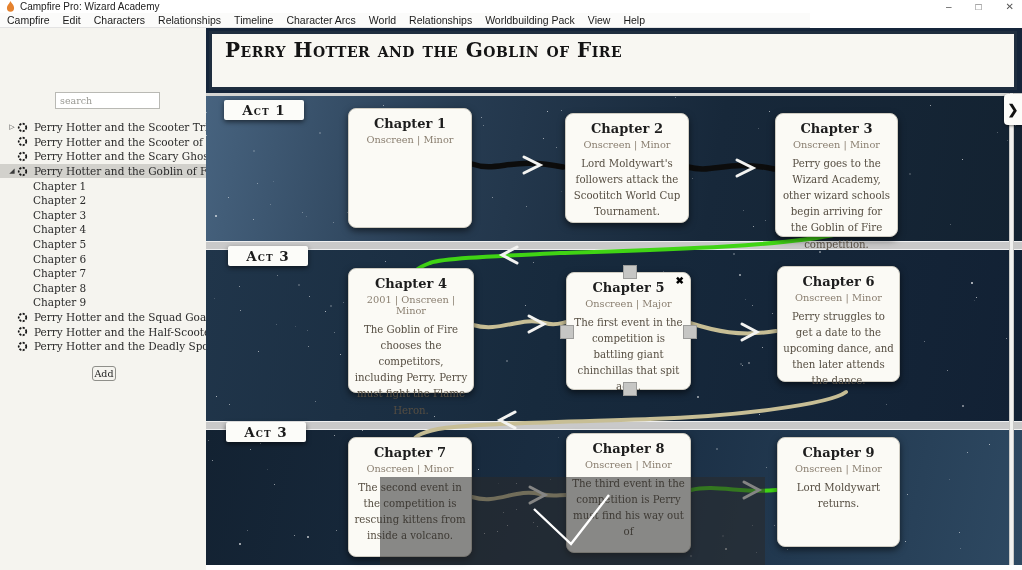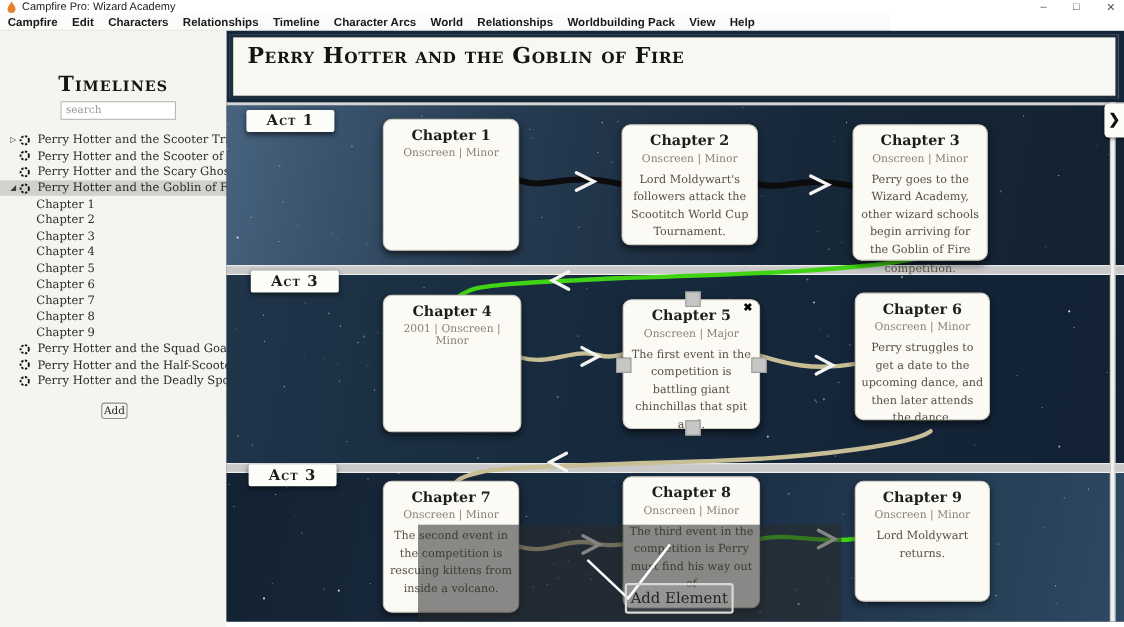--- a/index.html
+++ b/index.html
@@ -7,23 +7,23 @@
          font-family:"DejaVu Serif",serif;-webkit-font-smoothing:antialiased;}
   
   .titlebar{position:absolute;top:0;left:0;width:1022px;height:13px;background:#fff;
             display:flex;align-items:center;font-family:"Liberation Sans",sans-serif;
             font-size:10px;color:#222;}
   .flame{margin:0 5px 0 6px;display:flex;align-items:center;}
   .win-controls{position:absolute;right:8px;top:0;height:13px;display:flex;gap:24px;
                 align-items:center;color:#555;font-size:10px;font-family:"Liberation Sans",sans-serif;}
   .win-controls span{cursor:default;}
   .menubar{position:absolute;top:13px;left:0;width:810px;height:15px;background:#fbfbfa;
-           border-bottom:1px solid #e3e3e3;display:flex;align-items:flex-end;gap:13px;
+           border-bottom:1px solid #e3e3e3;display:flex;align-items:center;gap:13px;
            padding-left:7px;box-sizing:border-box;
-           font-family:"Liberation Sans",sans-serif;font-size:10.5px;color:#1a1a1a;font-weight:bold;}
+           font-family:"Liberation Sans",sans-serif;font-size:10.5px;color:#1a1a1a;}
   
   .sidebar{position:absolute;top:28px;left:0;width:206px;height:542px;background:#f5f4ef;}
   .sb-title{position:absolute;top:38px;left:0;width:206px;text-align:center;
             font-size:19px;font-weight:bold;font-variant:small-caps;letter-spacing:1px;color:#161616;}
   .sb-search{position:absolute;top:64px;left:55px;width:95px;height:15px;border:1px solid #b9b9b4;
              background:#fff;font-family:"DejaVu Serif",serif;font-size:9.5px;color:#444;
              padding:0 4px;box-sizing:content-box;}
   .sb-search::placeholder{color:#9a9a94;}
   .tree{position:absolute;top:92px;left:0;width:206px;}
   .t-row{height:14.6px;display:flex;align-items:center;font-size:10.5px;color:#2a2a2a;
@@ -107,21 +107,20 @@
       <span>Timeline</span>
       <span>Character Arcs</span>
       <span>World</span>
       <span>Relationships</span>
       <span>Worldbuilding Pack</span>
       <span>View</span>
       <span>Help</span>
     </div>
 
   <div class="sidebar">
-    <div class="sb-title">Timelines</div>
     <input class="sb-search" type="text" placeholder="search" style="">
     <div class="tree" id="tree">
         <div class="t-row">
           <span class="caret">▷</span>
           <span class="ticon">
             <svg width="11" height="11" viewBox="0 0 12 12">
               <circle cx="6" cy="6" r="4.1" fill="none" stroke="#161616" stroke-width="1.9" stroke-dasharray="2.3 1.5"></circle>
             </svg>
           </span>
           <span>Perry Hotter and the Scooter Trick</span>
@@ -469,20 +468,21 @@
       </div>
       <div class="card" style="left: 775px; top: 113px; width: 123px; height: 124px;">
         <h3>Chapter 3</h3>
         <div class="meta">Onscreen | Minor</div>
         <div class="body">Perry goes to the Wizard Academy, other wizard schools begin arriving for the Goblin of Fire competition.</div>
       </div>
       <div class="act-label" style="left: 228px; top: 246px;">Act 3</div>
       <div class="card" style="left: 348px; top: 268px; width: 126px; height: 125px;">
         <h3>Chapter 4</h3>
         <div class="meta">2001 | Onscreen | Minor</div>
+        <div class="body">The Goblin of Fire chooses the competitors, including Perry. Perry must fight the Flame Heron.</div>
       </div>
       <div class="card" style="left: 566px; top: 272px; width: 125px; height: 118px;">
         <h3>Chapter 5</h3>
         <div class="meta">Onscreen | Major</div>
         <div class="body">The first event in the competition is battling giant chinchillas that spit acid.</div>
         <span class="close-x">✖</span>
         <span class="handle" style="left: 50%; margin-left: -6px; top: -8px;"></span>
         <span class="handle" style="left: 50%; margin-left: -6px; bottom: -7px;"></span>
         <span class="handle" style="top: 50%; margin-top: -6px; left: -7px;"></span>
         <span class="handle" style="top: 50%; margin-top: -6px; right: -7px;"></span>
@@ -510,16 +510,15 @@
       </div>
     </div>
 
   <div class="vbar"></div>
   <div class="expand-tab">❯</div>
 
   <div class="overlay">
     <svg class="vmark" width="385" height="88">
       <polyline points="154,32 191,67 229,18" fill="none" stroke="#ffffff" stroke-width="2.4"></polyline>
     </svg>
-    <button class="add-el">Add Element</button>
   </div>
 
 </div>
 
 </body></html>

